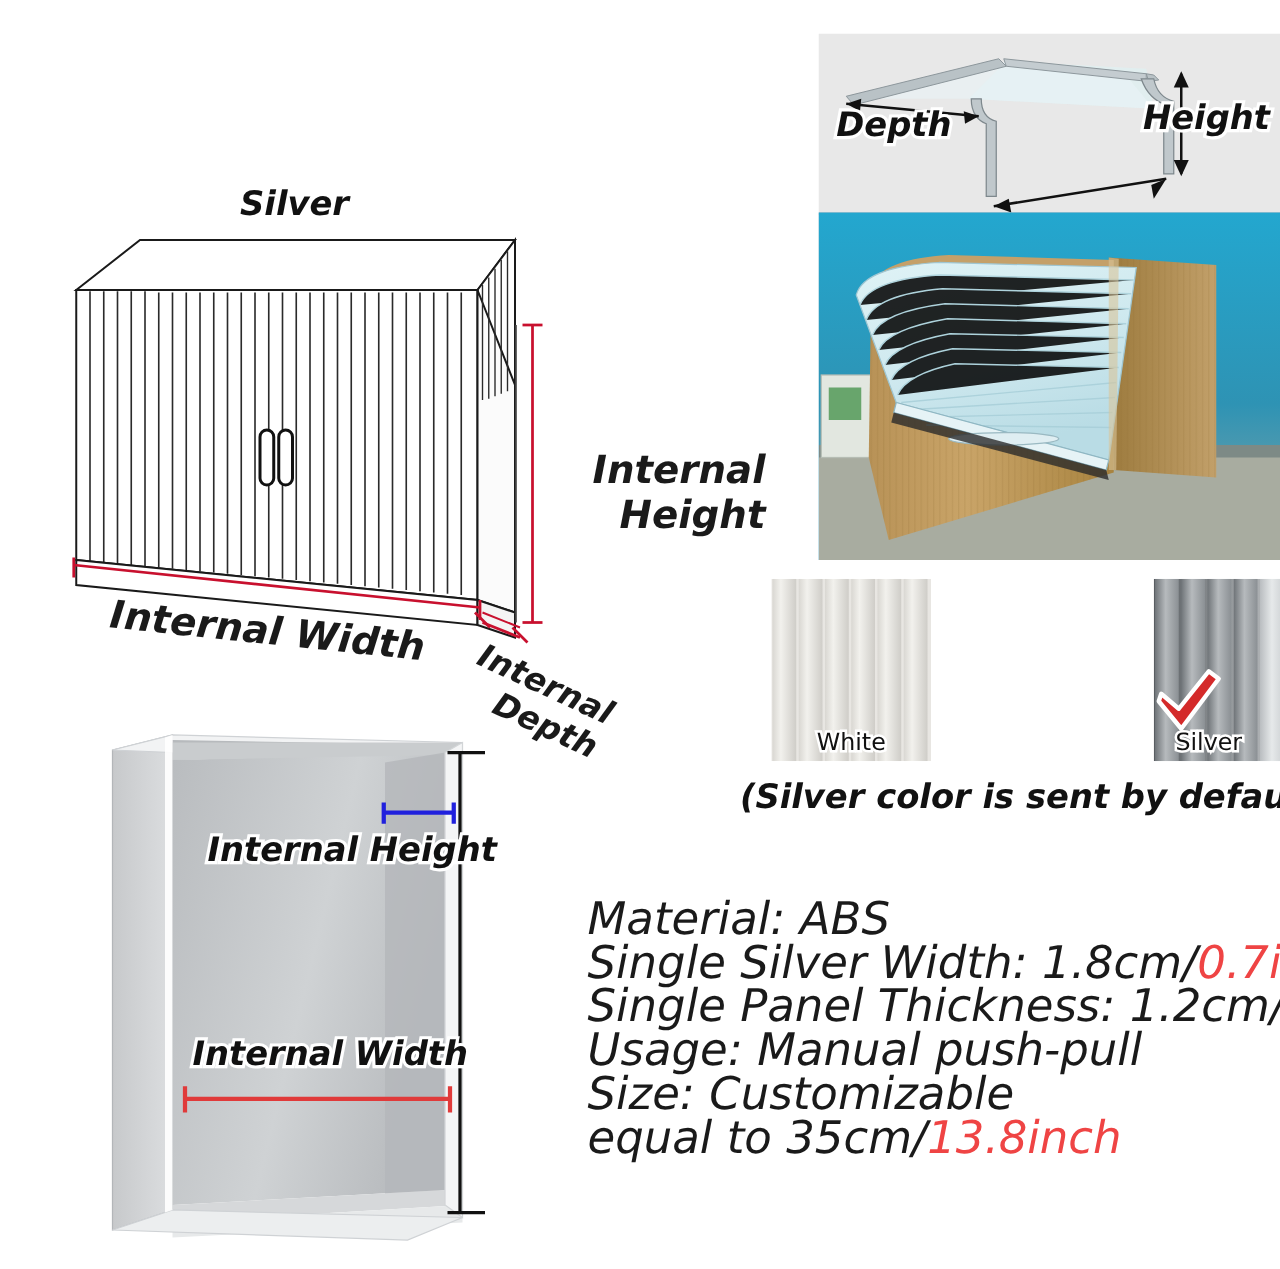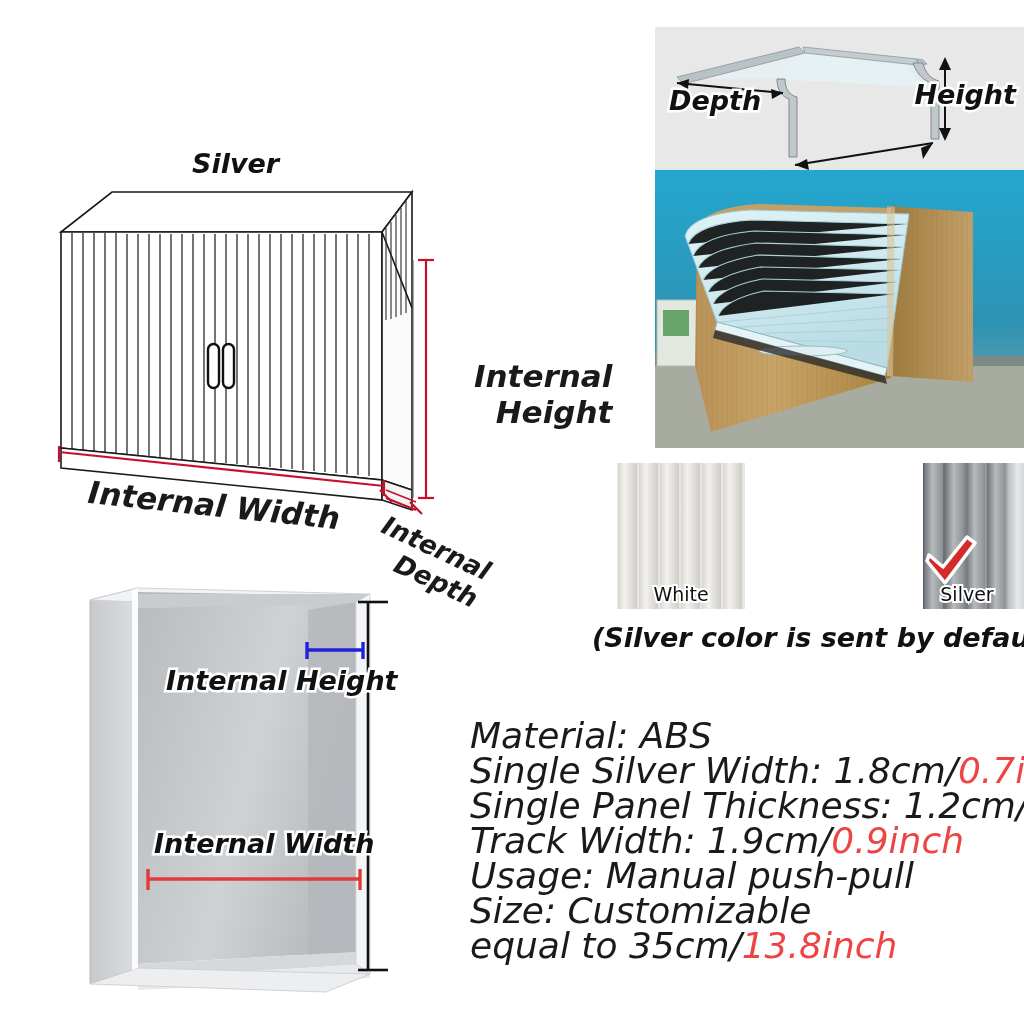--- a/index.html
+++ b/index.html
@@ -406,23 +406,20 @@
     <div class="spec-line">
       <span>Material: ABS</span><span class="red"></span>
     </div>
     <div class="spec-line">
       <span>Single Silver Width: 1.8cm/</span><span class="red">0.7inch</span>
     </div>
     <div class="spec-line">
       <span>Single Panel Thickness: 1.2cm/</span><span class="red">0.5inch</span>
     </div>
     <div class="spec-line">
-      <span>Track Width: 1.9cm/</span><span class="red">0.9inch</span>
-    </div>
-    <div class="spec-line">
       <span>Usage: Manual push-pull</span><span class="red"></span>
     </div>
     <div class="spec-line">
       <span>Size: Customizable</span><span class="red"></span>
     </div>
     <div class="spec-line">
       <span>equal to 35cm/</span><span class="red">13.8inch</span>
     </div>
   </div>
 

